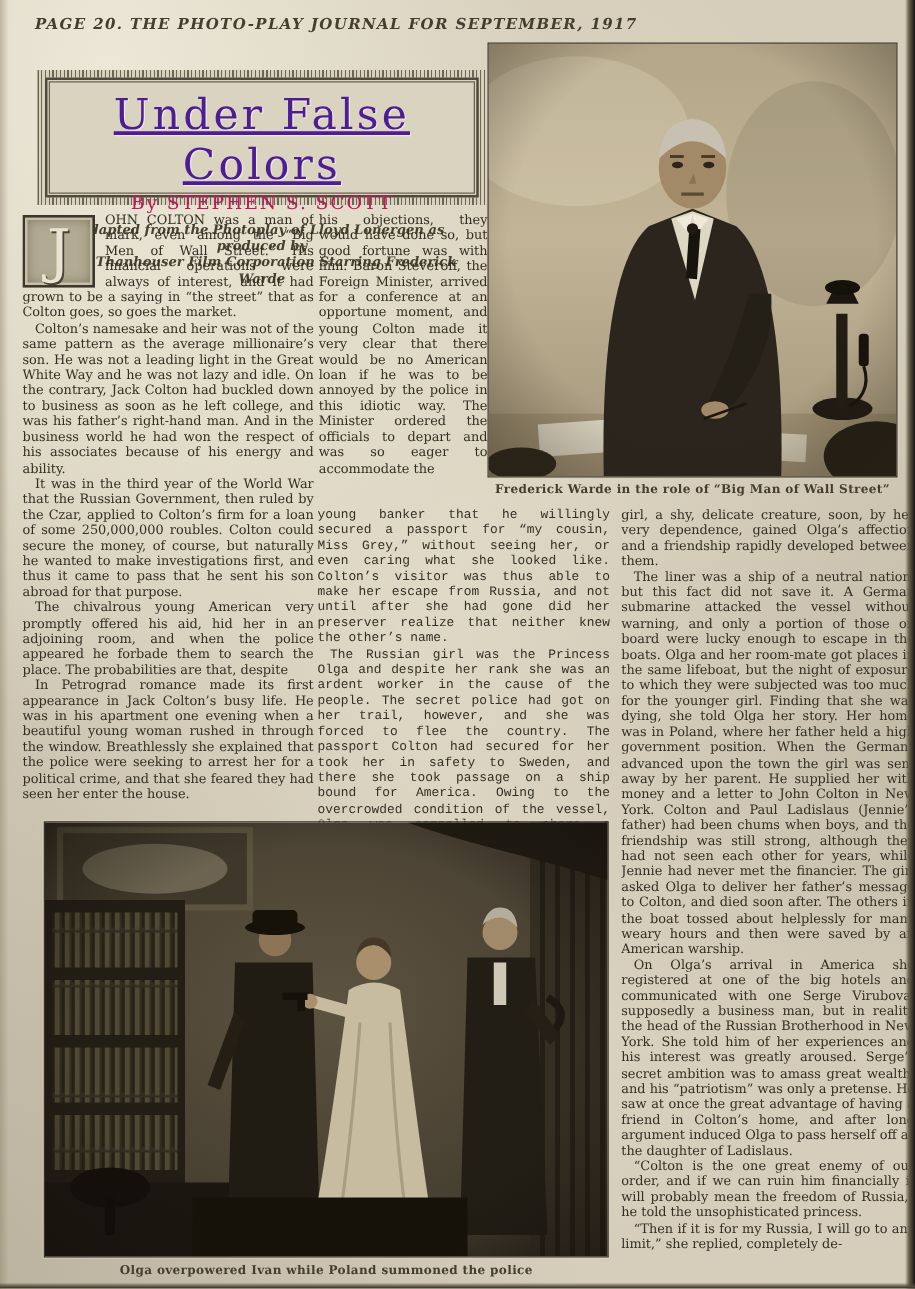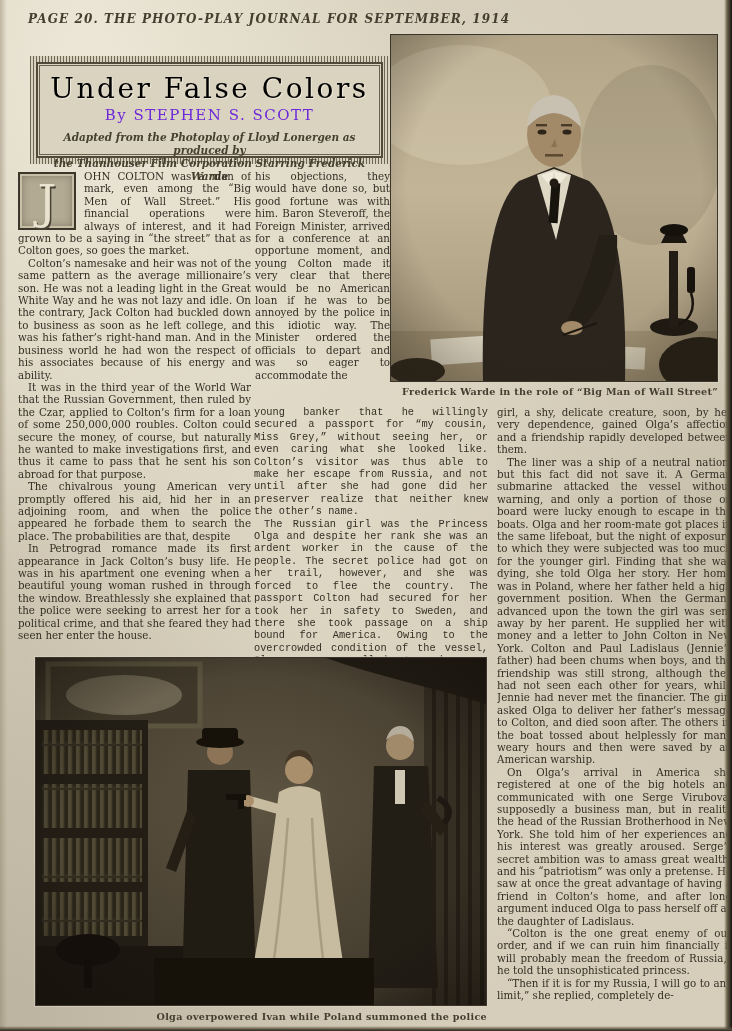--- a/index.html
+++ b/index.html
@@ -36,24 +36,25 @@
     background:repeating-linear-gradient(90deg,#6e6654 0px,#6e6654 1px,#d8d1bd 1px,#d8d1bd 3px);
   }
   .title-inner {
     width:100%; height:100%;
     background:#dad3c0;
     border:2px solid #514a3a;
     box-shadow:inset 0 0 0 1px #dad3c0, inset 0 0 0 2px #6a6251;
     text-align:center; padding-top:8px;
   }
   .article-title {
-    font-size:28px; font-weight:normal; letter-spacing:2.5px; color:#000000;
+    font-size:34px; font-weight:normal; letter-spacing:2.5px; color:#4c1d95;
     text-shadow:1px 1px 0 rgba(255,250,235,0.55);
-  }
-  .byline { font-size:15px; letter-spacing:1.5px; color:#6d28d9; margin-top:1px; }
+    text-decoration:underline;
+  }
+  .byline { font-size:15px; letter-spacing:1.5px; color:#be185d; margin-top:1px; }
   .credit { font-size:10.5px; font-style:italic; font-weight:bold; color:#45402f; line-height:13px; }
   .credit.first { margin-top:7px; }
 
   .col { position:absolute; text-align:justify; font-size:10.3px; line-height:12.4px;
     overflow:hidden; color:#342f25; }
   .col p { text-indent:10px; }
   .col p.noindent { text-indent:0; }
   .col1 { left:18px;  top:170px; width:233px; height:487px; }
   .col2a { left:255px; top:170px; width:135px; height:237px; }
   .col2b { left:254px; top:406px; width:234px; height:252px;font-family:Liberation Mono, monospace; }
@@ -68,31 +69,31 @@
   .dropcap-box span {
     font-size:47px; line-height:56px; color:#e9e3d0;
     text-shadow:1.5px 1.5px 0 #4a4335;
   }
 
   .photo { position:absolute; border:1px solid #3a342a; box-shadow:0 0 0 1px rgba(218,211,196,0.6); }
   .photo svg { display:block; }
   .photo-warde { left:390px; top:34px; width:328px; height:348px; }
   .photo-scene { left:35px;  top:657px; width:452px; height:349px; }
 
-  .caption { position:absolute; text-align:right; font-size:9.6px; font-weight:bold;
+  .caption { position:absolute; text-align:center; font-size:9.6px; font-weight:bold;
     color:#453e30; letter-spacing:0.3px; }
   .caption-warde { left:390px; top:386px; width:328px; }
   .caption-scene { left:35px;  top:1011px; width:452px; }
 </style>
 </head>
 <body>
 
 <div class="page">
 
-  <div class="running-header">PAGE 20.  THE PHOTO-PLAY JOURNAL FOR SEPTEMBER, 1914</div>
+  <div class="running-header">PAGE 20.  THE PHOTO-PLAY JOURNAL FOR SEPTEMBER, 1917</div>
 
   <div class="title-box">
     <div class="title-inner">
       <div class="article-title">Under False Colors</div>
       <div class="byline">By STEPHEN S. SCOTT</div>
       <div class="credit first">Adapted from the Photoplay of Lloyd Lonergen as produced by</div>
       <div class="credit">the Thanhouser Film Corporation Starring Frederick Warde</div>
     </div>
   </div>
 

